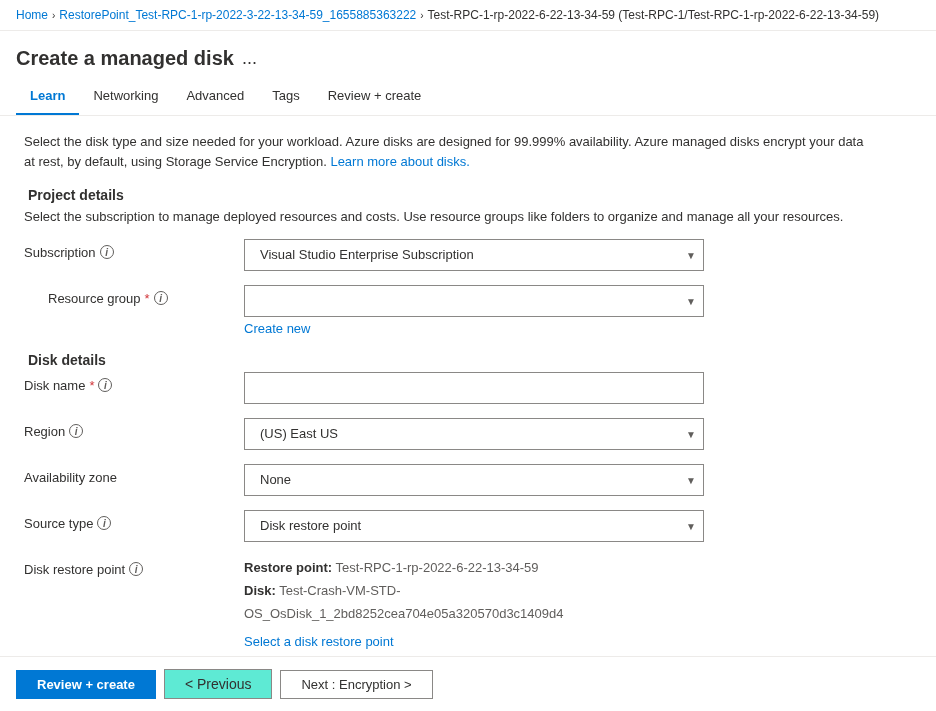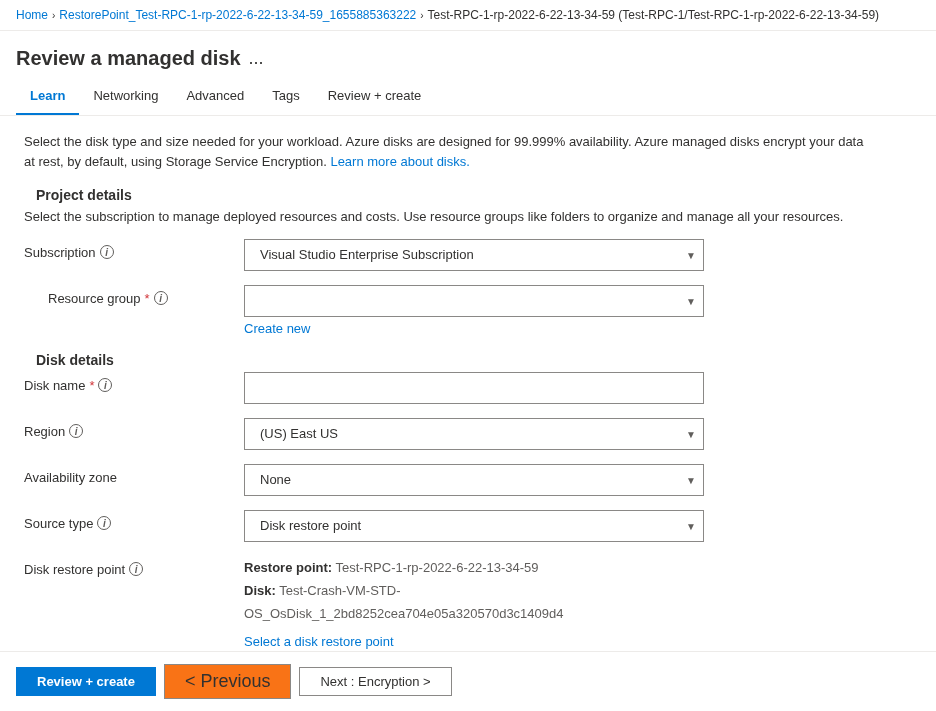--- a/index.html
+++ b/index.html
@@ -16,21 +16,21 @@
 
     .tabs { display: flex; gap: 0; padding: 0 16px; border-bottom: 1px solid #edebe9; margin-top: 8px; }
     .tab { padding: 10px 14px; font-size: 13px; cursor: pointer; border-bottom: 2px solid transparent; color: #323130; text-decoration: none; }
     .tab.active { border-bottom: 2px solid #0078d4; color: #0078d4; font-weight: 600; }
 
     .content { padding: 16px 24px; max-width: 900px; }
 
     .section-desc { font-size: 13px; color: #323130; margin-bottom: 4px; line-height: 1.5; }
     .section-desc a { color: #0078d4; text-decoration: none; }
 
-    .section-title { font-size: 14px; font-weight: 600; color: #323130; margin: 16px 0 4px 12px; }
+    .section-title { font-size: 14px; font-weight: 600; color: #323130; margin: 16px 0 4px 4px; }
 
     .section-subdesc { font-size: 13px; color: #323130; margin-bottom: 12px; line-height: 1.5; }
 
     .form-row { display: flex; align-items: flex-start; margin-bottom: 14px; }
     .form-label { width: 220px; min-width: 220px; font-size: 13px; color: #323130; padding-top: 6px; display: flex; align-items: center; gap: 4px; }
     .form-label .required { color: #d13438; }
     .info-icon { display: inline-flex; align-items: center; justify-content: center; width: 14px; height: 14px; border-radius: 50%; border: 1px solid #605e5c; color: #605e5c; font-size: 10px; cursor: pointer; font-style: italic; font-weight: 600; }
     .form-control { flex: 1; max-width: 460px; }
 
     .select-wrapper { position: relative; }
@@ -48,37 +48,37 @@
     .disk-restore-info .value { color: #605e5c; }
     .disk-restore-info a { color: #0078d4; text-decoration: none; }
 
     .size-info { font-size: 13px; line-height: 1.6; }
     .size-value { font-size: 14px; font-weight: 600; color: #323130; border-left: 3px solid #107c10; padding-left: 8px; }
 
     .footer { position: fixed; bottom: 0; left: 0; right: 0; background: #fff; border-top: 1px solid #edebe9; padding: 12px 16px; display: flex; align-items: center; gap: 8px; }
 
     .btn-primary { background: #0078d4; color: #fff; border: 1px solid #0078d4; padding: 6px 20px; font-size: 13px; cursor: pointer; font-weight: 600; }
 
-    .btn-secondary { background: #f97316; color: #323130; border: 1px solid #8a8886; padding: 6px 20px; font-size: 18px; cursor: pointer; }
+    .btn-secondary { background: #5eead4; color: #323130; border: 1px solid #8a8886; padding: 6px 20px; font-size: 14px; cursor: pointer; }
 
     .btn-outline { background: #fff; color: #323130; border: 1px solid #8a8886; padding: 6px 20px; font-size: 13px; cursor: pointer; font-weight: 500; }
   </style>
 </head>
 <body>
 
 <div class="breadcrumb">
   <a href="#">Home</a>
   <span class="breadcrumb-sep">›</span>
-  <a href="#">RestorePoint_Test-RPC-1-rp-2022-6-22-13-34-59_1655885363222</a>
+  <a href="#">RestorePoint_Test-RPC-1-rp-2022-3-22-13-34-59_1655885363222</a>
   <span class="breadcrumb-sep">›</span>
   <span>Test-RPC-1-rp-2022-6-22-13-34-59 (Test-RPC-1/Test-RPC-1-rp-2022-6-22-13-34-59)</span>
 </div>
 
 <div class="page-header">
-  <h1 class="page-title">Review a managed disk</h1>
+  <h1 class="page-title">Create a managed disk</h1>
   <span class="page-header-dots">...</span>
 </div>
 
 <div class="tabs">
   <a class="tab active">Learn</a>
   <a class="tab">Networking</a>
   <a class="tab">Advanced</a>
   <a class="tab">Tags</a>
   <a class="tab">Review + create</a>
 </div>

